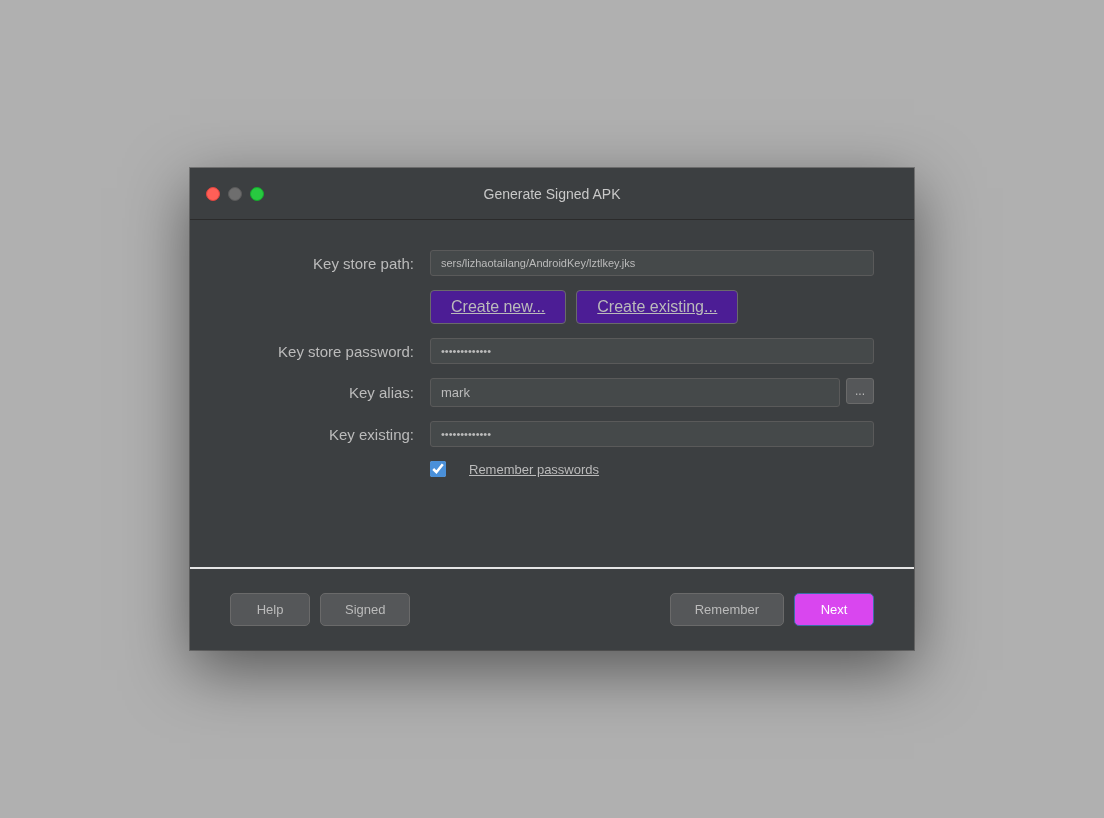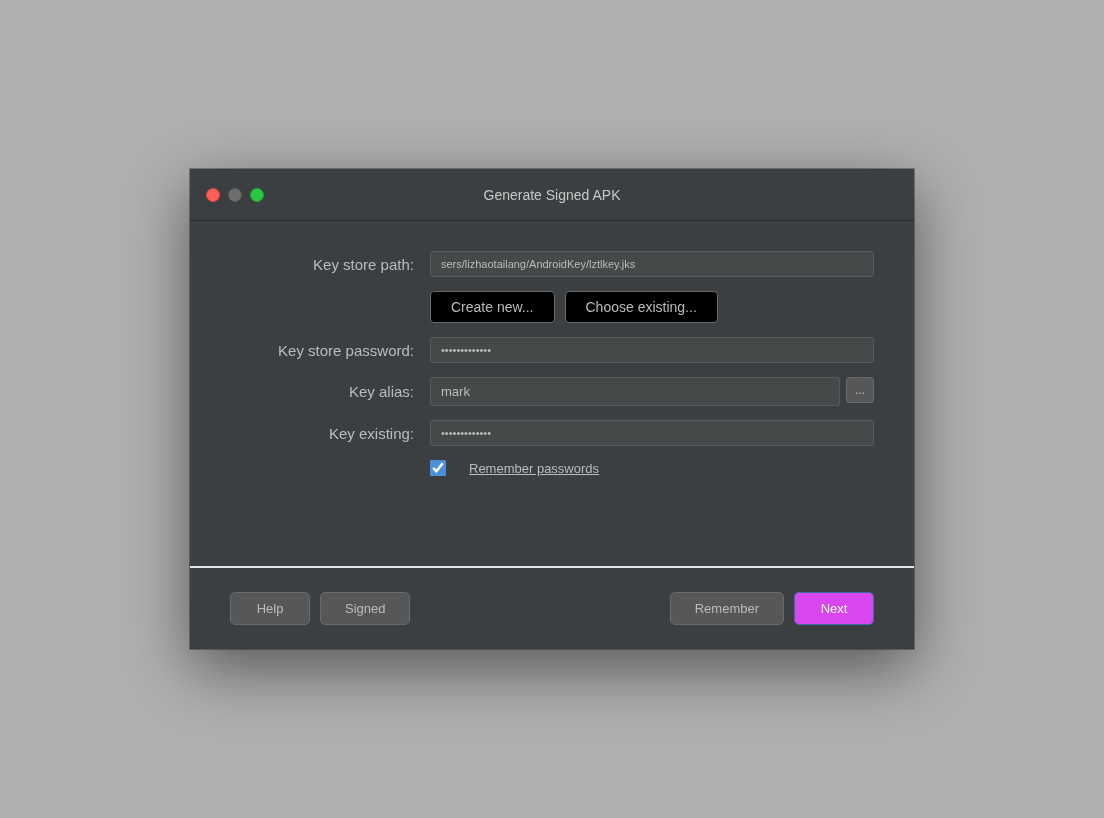--- a/index.html
+++ b/index.html
@@ -134,27 +134,28 @@
 
     .buttons-row {
       display: flex;
       align-items: center;
       margin-bottom: 14px;
       margin-left: 200px;
       gap: 10px;
     }
 
     .action-btn {
-      background: #000000;
+      background: #4c1d95;
       border: 1px solid #6a6a6a;
       border-radius: 4px;
       color: #bbbbbb;
-      font-size: 14px;
+      font-size: 16px;
       padding: 7px 20px;
       cursor: pointer;
+      text-decoration: underline;
     }
 
     .remember-row {
       display: flex;
       align-items: center;
       margin-left: 200px;
       gap: 23px;
       margin-top: 8px;
     }
 
@@ -225,21 +226,21 @@
 
   <div class="content">
 
     <div class="form-row">
       <span class="form-label">Key store path:</span>
       <input class="form-input" type="text" value="sers/lizhaotailang/AndroidKey/lztlkey.jks" style="">
     </div>
 
     <div class="buttons-row">
       <button class="action-btn">Create new...</button>
-      <button class="action-btn">Choose existing...</button>
+      <button class="action-btn">Create existing...</button>
     </div>
 
     <div class="form-row">
       <span class="form-label">Key store password:</span>
       <input class="form-input" type="password" value="passwordvalue" style="">
     </div>
 
     <div class="form-row">
       <span class="form-label">Key alias:</span>
       <div class="key-alias-row">

